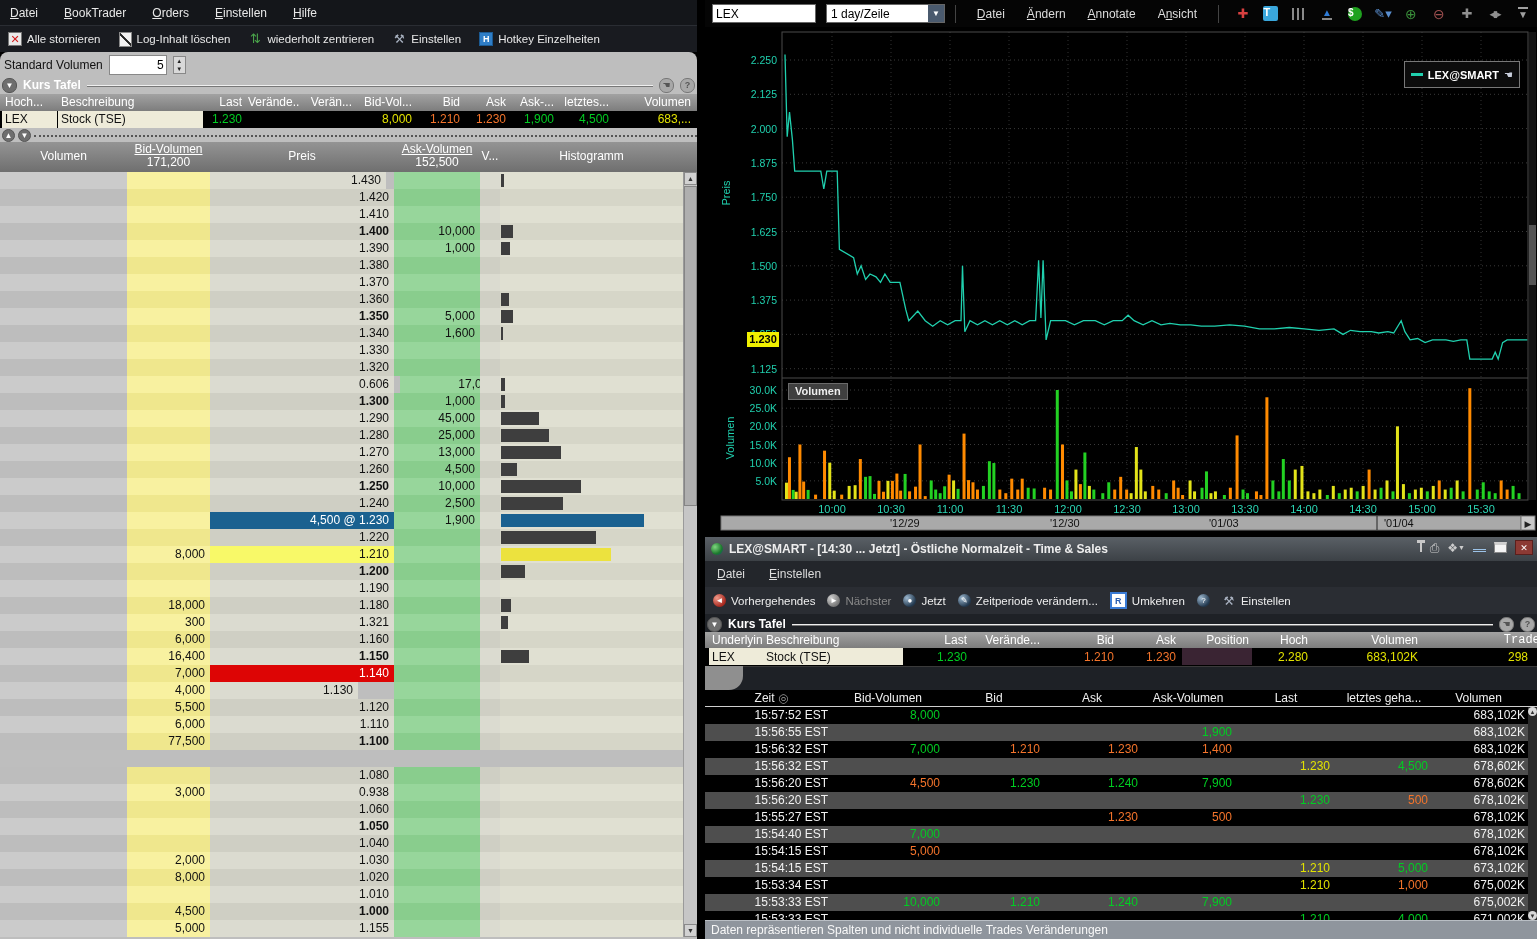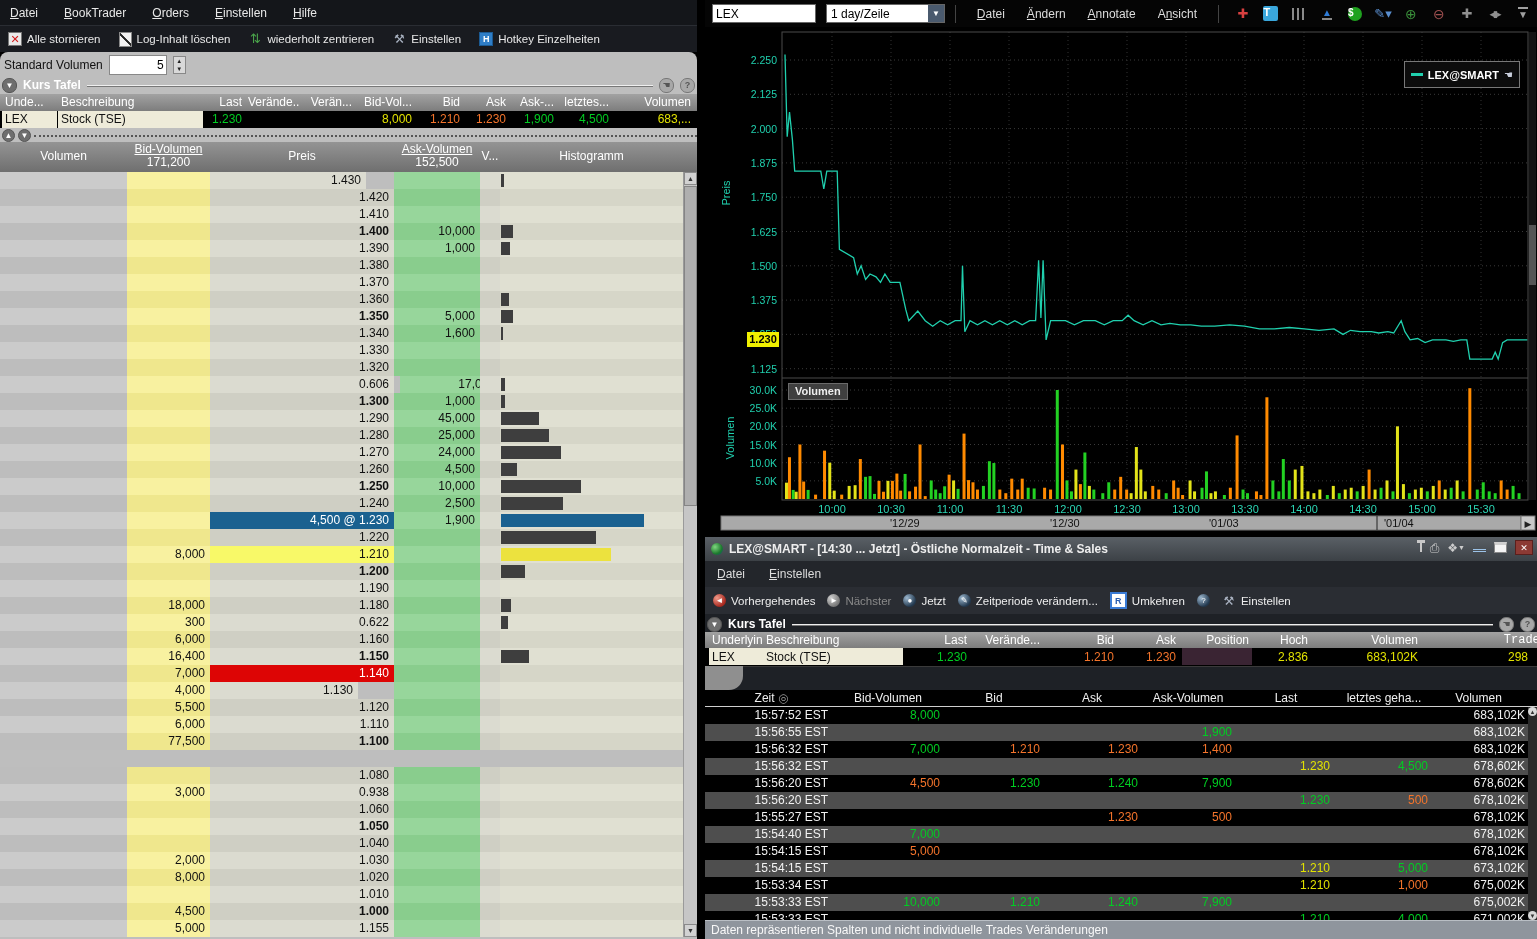--- a/index.html
+++ b/index.html
@@ -198,21 +198,21 @@
 
     <div class="abs sect-bar" id="bt-kt-bar">
       <span class="tri-btn">▼</span>
       <span>Kurs Tafel</span>
       <span class="sect-line"></span>
       <span class="rnd-ic">☚</span>
       <span class="rnd-ic">?</span>
     </div>
 
     <div class="abs" id="bt-qhdr">
-        <div class="qc ql" style="left: 2px; width: 55px;">Unde...</div>
+        <div class="qc ql" style="left: 2px; width: 55px;">Hoch...</div>
         <div class="qc ql" style="left: 58px; width: 145px;">Beschreibung</div>
         <div class="qc qr" style="left: 203px; width: 42px;">Last</div>
         <div class="qc qr" style="left: 245px; width: 55px;">Verände...</div>
         <div class="qc qr" style="left: 300px; width: 55px;">Verän...</div>
         <div class="qc qr" style="left: 355px; width: 60px;">Bid-Vol...</div>
         <div class="qc qr" style="left: 415px; width: 48px;">Bid</div>
         <div class="qc qr" style="left: 463px; width: 46px;">Ask</div>
         <div class="qc qr" style="left: 509px; width: 48px;">Ask-...</div>
         <div class="qc qr" style="left: 557px; width: 55px;">letztes...</div>
         <div class="qc qr" style="left: 612px; width: 82px;">Volumen</div>
@@ -256,21 +256,21 @@
           <div>V...</div>
         </div>
         <div class="lh" style="left: 500px; width: 183px; top: 8px;">
           <div>Histogramm</div>
         </div>
       </div>
     <div class="abs" id="ladder-rows">
         <div class="ladder-row" style="top: 0px;">
           <div class="lc vol ev" style="left: 0px; width: 127px;"></div>
           <div class="lc bidv ev num" style="left: 127px; width: 83px;"></div>
-          <div class="lc preis ev num" style="left: 210px; width: 156px;">1.430</div>
+          <div class="lc preis ev num" style="left: 210px; width: 176px;">1.430</div>
           <div class="lc askv ev num" style="left: 394px; width: 86px;"></div>
           <div class="lc vdot ev" style="left: 480px; width: 20px;"></div>
           <div class="lc hist ev" style="left: 500px; width: 183px;">
             <div class="hb" style="width: 3px;"></div>
           </div>
         </div>
         <div class="ladder-row" style="top: 17px;">
           <div class="lc vol od" style="left: 0px; width: 127px;"></div>
           <div class="lc bidv od num" style="left: 127px; width: 83px;"></div>
           <div class="lc preis od num" style="left: 210px; width: 184px;">1.420</div>
@@ -405,21 +405,21 @@
           <div class="lc askv od num" style="left: 394px; width: 86px;">25,000</div>
           <div class="lc vdot od" style="left: 480px; width: 20px;"></div>
           <div class="lc hist od" style="left: 500px; width: 183px;">
             <div class="hb" style="width: 48px;"></div>
           </div>
         </div>
         <div class="ladder-row" style="top: 272px;">
           <div class="lc vol ev" style="left: 0px; width: 127px;"></div>
           <div class="lc bidv ev num" style="left: 127px; width: 83px;"></div>
           <div class="lc preis ev num" style="left: 210px; width: 184px;">1.270</div>
-          <div class="lc askv ev num" style="left: 394px; width: 86px;">24,000</div>
+          <div class="lc askv ev num" style="left: 394px; width: 86px;">13,000</div>
           <div class="lc vdot ev" style="left: 480px; width: 20px;"></div>
           <div class="lc hist ev" style="left: 500px; width: 183px;">
             <div class="hb" style="width: 60px;"></div>
           </div>
         </div>
         <div class="ladder-row" style="top: 289px;">
           <div class="lc vol od" style="left: 0px; width: 127px;"></div>
           <div class="lc bidv od num" style="left: 127px; width: 83px;"></div>
           <div class="lc preis od num" style="left: 210px; width: 184px;">1.260</div>
           <div class="lc askv od num" style="left: 394px; width: 86px;">4,500</div>
@@ -502,21 +502,21 @@
           <div class="lc preis od num" style="left: 210px; width: 184px;">1.180</div>
           <div class="lc askv od num" style="left: 394px; width: 86px;"></div>
           <div class="lc vdot od" style="left: 480px; width: 20px;"></div>
           <div class="lc hist od" style="left: 500px; width: 183px;">
             <div class="hb" style="width: 10px;"></div>
           </div>
         </div>
         <div class="ladder-row" style="top: 442px;">
           <div class="lc vol ev" style="left: 0px; width: 127px;"></div>
           <div class="lc bidv ev num" style="left: 127px; width: 83px;">300</div>
-          <div class="lc preis ev num" style="left: 210px; width: 184px;">0.622</div>
+          <div class="lc preis ev num" style="left: 210px; width: 184px;">1.321</div>
           <div class="lc askv ev num" style="left: 394px; width: 86px;"></div>
           <div class="lc vdot ev" style="left: 480px; width: 20px;"></div>
           <div class="lc hist ev" style="left: 500px; width: 183px;">
             <div class="hb" style="width: 7px;"></div>
           </div>
         </div>
         <div class="ladder-row" style="top: 459px;">
           <div class="lc vol od" style="left: 0px; width: 127px;"></div>
           <div class="lc bidv od num" style="left: 127px; width: 83px;">6,000</div>
           <div class="lc preis od num" style="left: 210px; width: 184px;">1.160</div>
@@ -1014,21 +1014,21 @@
         <div class="qc qr" style="left: 738px; width: 107px; font-family: Liberation Mono, monospace;">Trades</div>
       </div>
     <div id="tns-qrow">
         <div class="qc ql beige" style="left: 4px; width: 54px; line-height: 18px;">LEX</div>
         <div class="qc ql beige" style="left: 58px; width: 140px; line-height: 18px;">Stock (TSE)</div>
         <div class="qc qr cg" style="left: 198px; width: 67px; line-height: 18px;">1.230</div>
         <div class="qc qr cw" style="left: 268px; width: 70px; line-height: 18px;"></div>
         <div class="qc qr co" style="left: 341px; width: 71px; line-height: 18px;">1.210</div>
         <div class="qc qr co" style="left: 415px; width: 59px; line-height: 18px;">1.230</div>
         <div class="qc qr " style="background: rgb(58, 36, 51); left: 477px; width: 70px; line-height: 18px;"></div>
-        <div class="qc qr cy" style="left: 550px; width: 56px; line-height: 18px;">2.836</div>
+        <div class="qc qr cy" style="left: 550px; width: 56px; line-height: 18px;">2.280</div>
         <div class="qc qr cy" style="left: 609px; width: 107px; line-height: 18px;">683,102K</div>
         <div class="qc qr cy" style="left: 719px; width: 107px; line-height: 18px;">298</div>
       </div>
     <div id="tns-tab"></div>
     <div id="tns-thdr">
         <div class="th" style="left: 10px; width: 113px;"><span>Zeit</span><span style="color: rgb(154, 154, 154);"> ◎</span></div>
         <div class="th" style="left: 131px; width: 104px;">Bid-Volumen</div>
         <div class="th" style="left: 243px; width: 92px;">Bid</div>
         <div class="th" style="left: 341px; width: 92px;">Ask</div>
         <div class="th" style="left: 439px; width: 88px;">Ask-Volumen</div>

